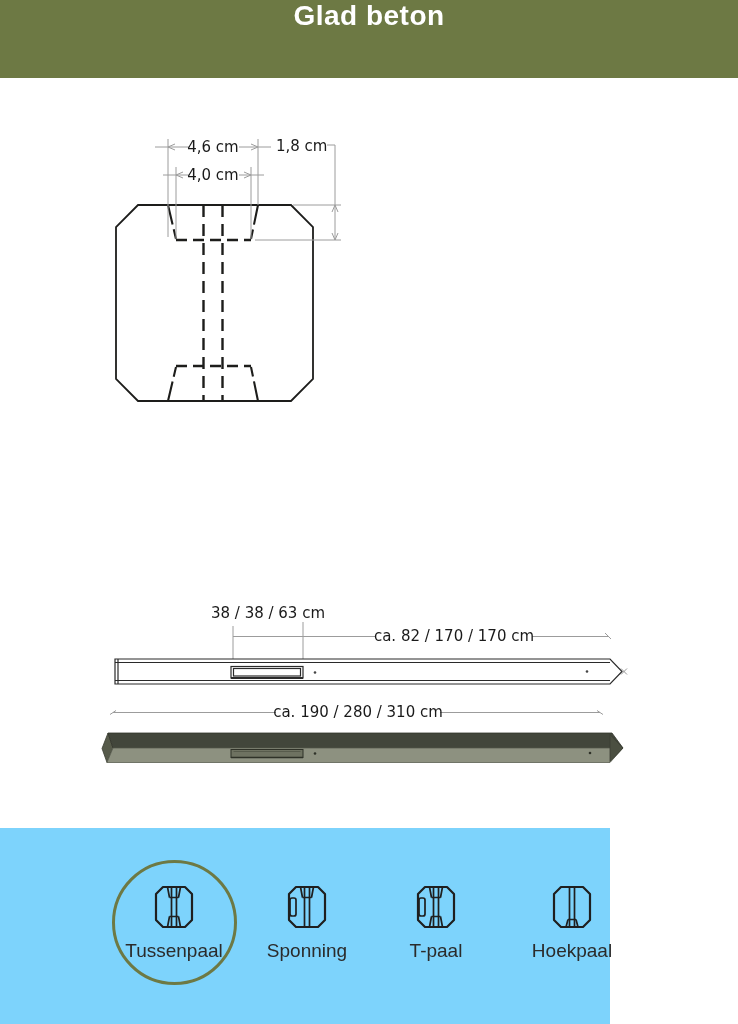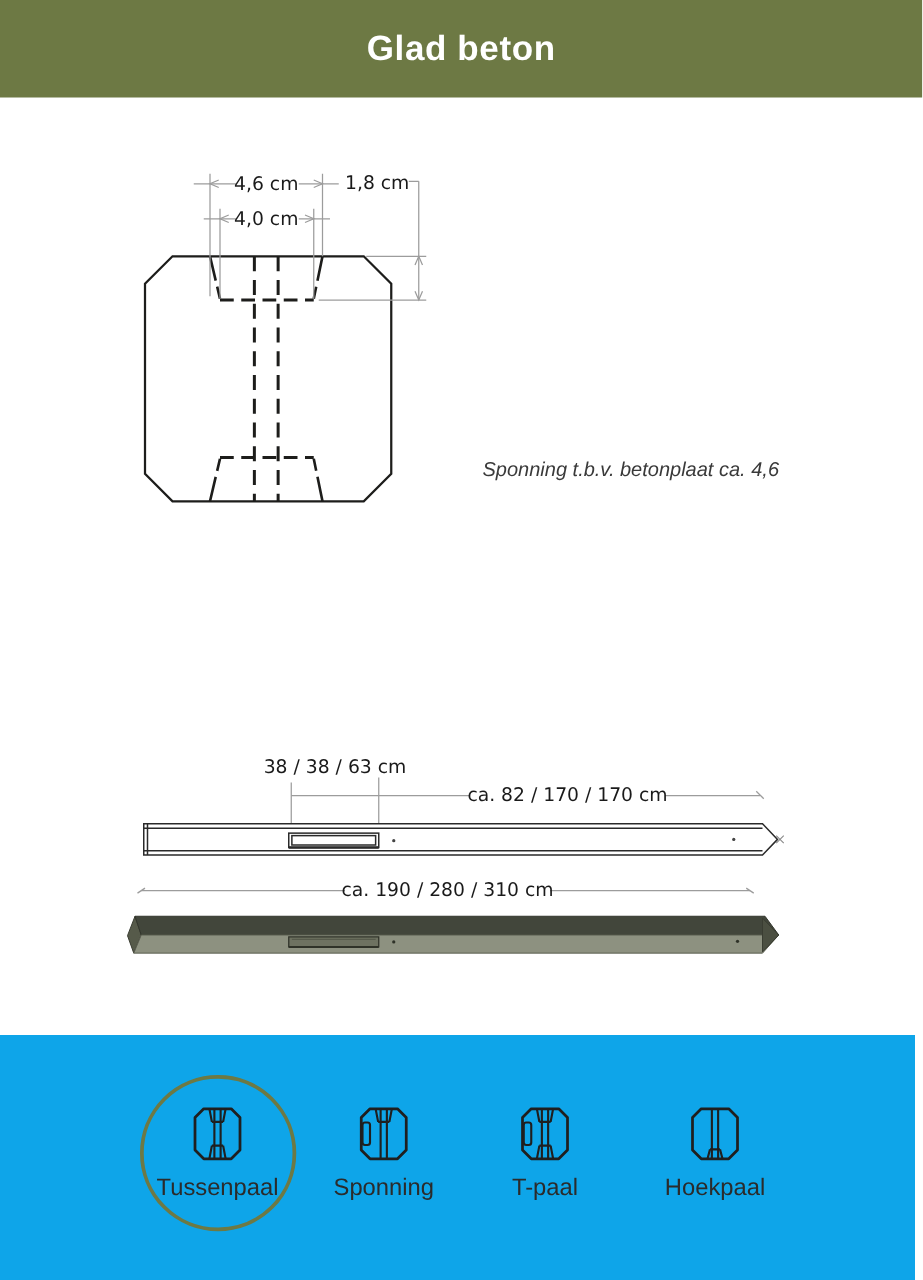--- a/index.html
+++ b/index.html
@@ -1,31 +1,31 @@
 <!DOCTYPE html>
 <html><head>
 <meta charset="utf-8">
 <style>
   html,body{margin:0;padding:0;background:#ffffff;}
   .page{position:relative;width:738px;height:1024px;background:#ffffff;overflow:hidden;
         font-family:"Liberation Sans",sans-serif;}
   
   .header{position:absolute;left:0;top:0;width:738px;height:78px;background:#6d7944;
-          display:flex;align-items:center;justify-content:center;}
+          display:flex;justify-content:center;}
   .header-title{color:#ffffff;font-size:28px;font-weight:700;letter-spacing:.5px;}
   
   .cross-svg{position:absolute;left:95px;top:125px;}
   .sideview-svg{position:absolute;left:100px;top:598px;}
   .darkpost-svg{position:absolute;left:100px;top:695px;}
   .dim-text{font-family:"DejaVu Sans",sans-serif;font-size:15px;fill:#1a1a1a;}
   
   .note{position:absolute;left:386px;top:364px;width:250px;font-style:italic;
         font-size:16px;line-height:26px;color:#3a3a3a;}
   
-  .selector{position:absolute;left:0;top:828px;width:732px;height:196px;background:#0ea5e9;}
+  .selector{position:absolute;left:0;top:828px;width:610px;height:196px;background:#7dd3fc;}
   .ring{position:absolute;left:112px;top:32px;width:125px;height:125px;border:3px solid #6d7944;
         border-radius:50%;box-sizing:border-box;}
   .post-type{position:absolute;top:56px;width:132px;text-align:center;cursor:pointer;}
   .post-type svg{display:block;margin:0 auto;}
   .post-label{margin-top:10px;font-size:19px;color:#2b2b2b;}
   .pt-0{left:108px;} .pt-1{left:241px;} .pt-2{left:370px;} .pt-3{left:506px;}
   .icon-stroke{stroke:#1f1f1f;fill:none;}
 </style>
 </head>
 <body>
@@ -77,21 +77,20 @@
     </g>
 
     <rect x="94" y="12" width="50" height="18" fill="#ffffff"></rect>
     <text class="dim-text" x="118" y="27" text-anchor="middle">4,6 cm</text>
     <rect x="94" y="40" width="50" height="18" fill="#ffffff"></rect>
     <text class="dim-text" x="118" y="55" text-anchor="middle">4,0 cm</text>
     <text class="dim-text" x="181" y="26">1,8 cm</text>
   </svg>
 
   <div class="note">
-    <div>Sponning t.b.v. betonplaat ca. 4,6</div>
   </div>
 
   <svg class="sideview-svg" width="535" height="95" viewBox="0 0 535 95">
     <g stroke="#9c9c9c" stroke-width="1" fill="none">
       <path d="M133,28 V62"></path>
         <path d="M203,24 V70"></path>
       <path d="M133,38.5 H276"></path>
         <path d="M432,38.5 H508"></path>
       <path d="M505,35 L511,41"></path>
     </g>

